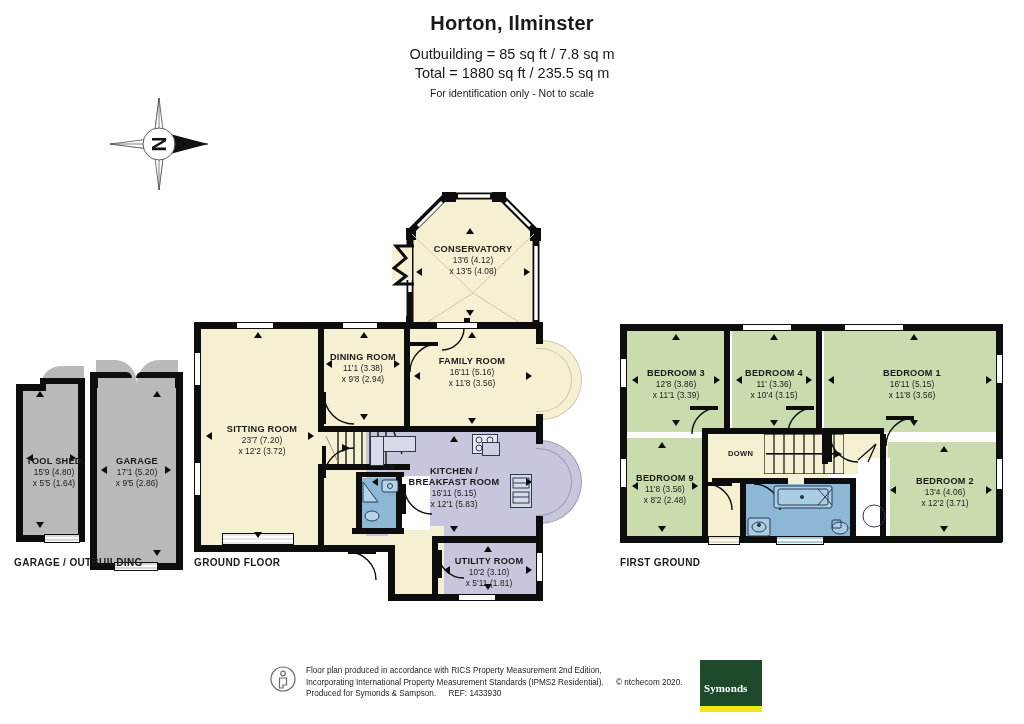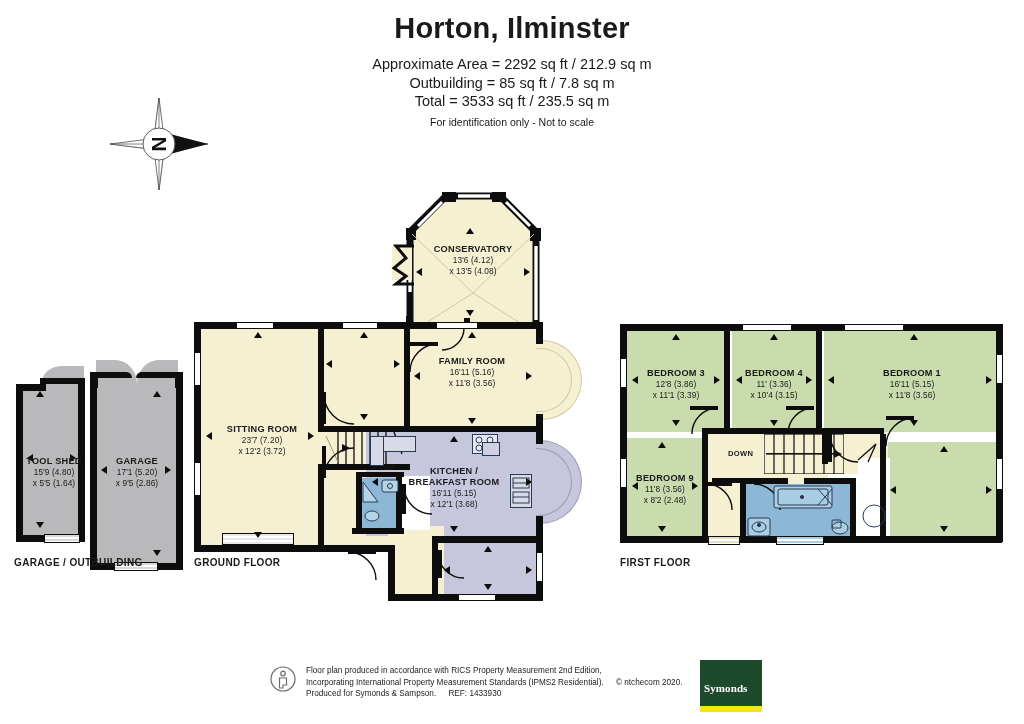--- a/index.html
+++ b/index.html
@@ -22,21 +22,21 @@
   }
 
   
   .header {
     position: absolute;
     left: 0; top: 12px;
     width: 1024px;
     text-align: center;
   }
   .title {
-    font-size: 29px;
+    font-size: 20px;
     font-weight: bold;
     letter-spacing: .2px;
     margin-bottom: 10px;
   }
   .areas {
     font-size: 14.5px;
     line-height: 18.5px;
   }
   .disclaimer {
     font-size: 10.5px;
@@ -159,23 +159,22 @@
   }
 </style>
 </head>
 <body>
 
 <div id="stage">
 
   <div class="header">
     <div class="title">Horton, Ilminster</div>
     <div class="areas">
-      <div>Approximate Area = 2292 sq ft / 212.9 sq m</div>
       <div>Outbuilding = 85 sq ft / 7.8 sq m</div>
-      <div>Total = 3533 sq ft / 235.5 sq m</div>
+      <div>Total = 1880 sq ft / 235.5 sq m</div>
     </div>
     <div class="disclaimer">For identification only - Not to scale</div>
   </div>
 
   <div class="compass">
     <svg width="102" height="96" viewBox="0 0 102 96">
       <g fill="#ffffff" stroke="#4a4a4a" stroke-width="0.8">
         <polygon points="51,2 56,42 51,48 46,42"></polygon>
         <polygon points="51,94 56,54 51,48 46,54"></polygon>
         <polygon points="2,48 42,43 48,48 42,53"></polygon>
@@ -488,30 +487,40 @@
         <polygon points="252,384 258,380 258,388"></polygon>
         <polygon points="340,384 334,380 334,388"></polygon>
       </g>
     </svg>
 
     <div class="label" style="left:22px; top:238px; width:96px;">
       <span class="nm">SITTING ROOM</span>
       <span class="dm">23'7 (7.20)</span>
       <span class="dm">x 12'2 (3.72)</span>
     </div>
+    <div class="label" style="left:126px; top:166px; width:90px;">
+      <span class="nm">DINING ROOM</span>
+      <span class="dm">11'1 (3.38)</span>
+      <span class="dm">x 9'8 (2.94)</span>
+    </div>
     <div class="label" style="left:232px; top:170px; width:96px;">
       <span class="nm">FAMILY ROOM</span>
       <span class="dm">16'11 (5.16)</span>
       <span class="dm">x 11'8 (3.56)</span>
     </div>
     <div class="label" style="left:212px; top:280px; width:100px;">
       <span class="nm">KITCHEN /</span>
       <span class="nm">BREAKFAST ROOM</span>
       <span class="dm">16'11 (5.15)</span>
-      <span class="dm">x 12'1 (3.68)</span>
+      <span class="dm">x 12'1 (5.83)</span>
+    </div>
+    <div class="label" style="left:252px; top:370px; width:90px;">
+      <span class="nm">UTILITY ROOM</span>
+      <span class="dm">10'2 (3.10)</span>
+      <span class="dm">x 5'11 (1.81)</span>
     </div>
   </div>
   <div class="floorname" style="left:194px; top:557px;">GROUND FLOOR</div>
 
   <div class="plan" style="left:618px; top:318px; width:398px; height:242px;">
 
     <div class="room r-green" style="left:8px; top:12px; width:100px; height:102px;"></div>
     <div class="room r-green" style="left:114px; top:12px; width:86px; height:102px;"></div>
     <div class="room r-green" style="left:206px; top:12px; width:178px; height:102px;"></div>
     <div class="room r-green" style="left:8px; top:120px; width:78px; height:104px;"></div>
@@ -663,22 +672,27 @@
     <div class="label" style="left:248px; top:50px; width:92px;">
       <span class="nm">BEDROOM 1</span>
       <span class="dm">16'11 (5.15)</span>
       <span class="dm">x 11'8 (3.56)</span>
     </div>
     <div class="label" style="left:4px; top:155px; width:86px;">
       <span class="nm">BEDROOM 9</span>
       <span class="dm">11'8 (3.56)</span>
       <span class="dm">x 8'2 (2.48)</span>
     </div>
+    <div class="label" style="left:282px; top:158px; width:90px;">
+      <span class="nm">BEDROOM 2</span>
+      <span class="dm">13'4 (4.06)</span>
+      <span class="dm">x 12'2 (3.71)</span>
+    </div>
   </div>
-  <div class="floorname" style="left:620px; top:557px;">FIRST FLOOR</div>
+  <div class="floorname" style="left:620px; top:557px;">FIRST GROUND</div>
 
   <div class="footer">
     <div class="foot-icon">
       <svg width="26" height="26" viewBox="0 0 26 26">
         <circle cx="13" cy="13" r="12" fill="none" stroke="#6b6b6b" stroke-width="1.2"></circle>
         <circle cx="13" cy="7.5" r="2.3" fill="none" stroke="#6b6b6b" stroke-width="1.2"></circle>
         <path d="M9.5,12 L16.5,12 L16.5,19 L13,19 L13,22 L9.5,22 Z" fill="none" stroke="#6b6b6b" stroke-width="1.2"></path>
       </svg>
     </div>
     <div class="foot-text">

